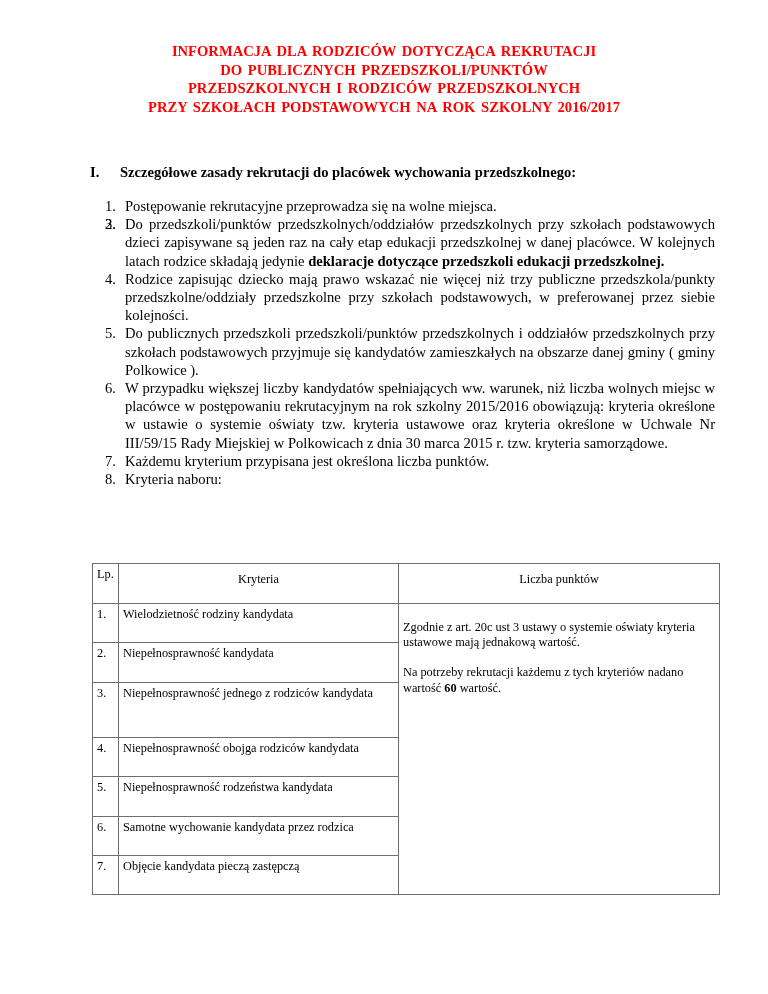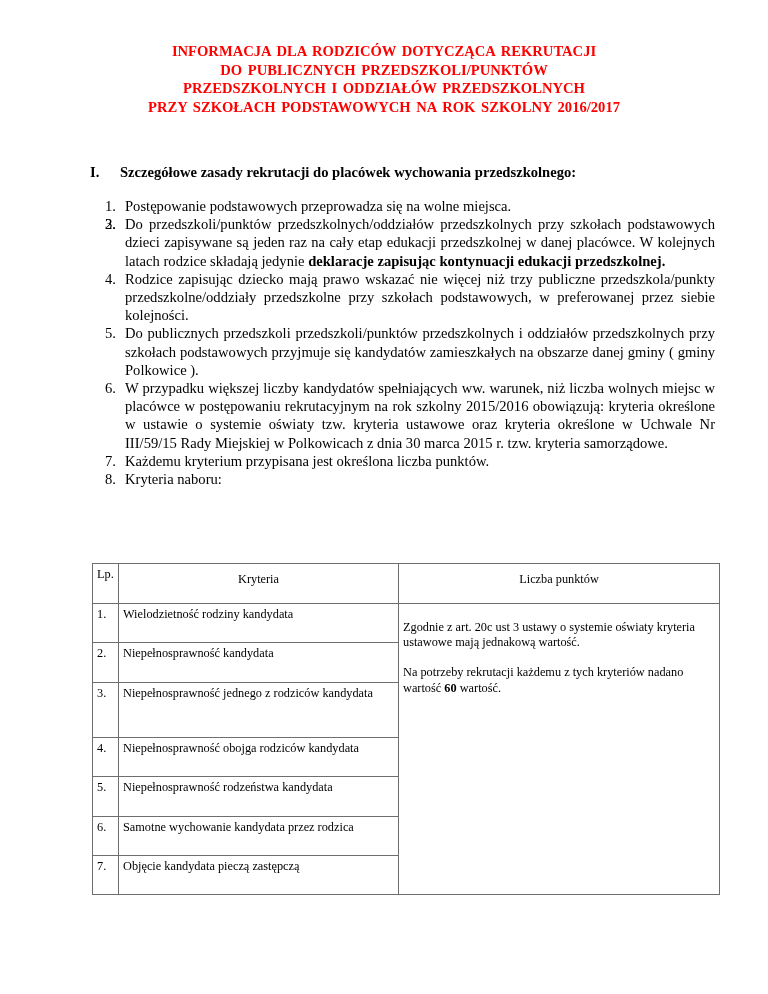--- a/index.html
+++ b/index.html
@@ -111,39 +111,39 @@
     td.points-merged b { font-weight: bold; }
   </style>
 </head>
 <body>
 
 <div class="page">
 
   <div class="title">
     <div>INFORMACJA DLA RODZICÓW DOTYCZĄCA REKRUTACJI</div>
     <div>DO PUBLICZNYCH PRZEDSZKOLI/PUNKTÓW</div>
-    <div>PRZEDSZKOLNYCH I ODDZIAŁÓW PRZEDSZKOLNYCH</div>
+    <div>PRZEDSZKOLNYCH I RODZICÓW PRZEDSZKOLNYCH</div>
     <div>PRZY SZKOŁACH PODSTAWOWYCH NA ROK SZKOLNY 2016/2017</div>
   </div>
 
   <div class="section-heading">
     <span class="roman">I.</span><span>Szczegółowe zasady rekrutacji do placówek wychowania przedszkolnego:</span>
   </div>
 
   <div class="list">
     <div class="list-item">
       <span class="num">1.</span>
-      <span>Postępowanie podstawowych przeprowadza się na wolne miejsca.</span>
+      <span>Postępowanie rekrutacyjne przeprowadza się na wolne miejsca.</span>
     </div>
     <div class="list-item">
       <span class="num">2.</span>
     </div>
     <div class="list-item">
       <span class="num">3.</span>
-      <span>Do przedszkoli/punktów przedszkolnych/oddziałów przedszkolnych przy szkołach podstawowych dzieci zapisywane są jeden raz na cały etap edukacji przedszkolnej w danej placówce. W kolejnych latach rodzice składają jedynie </span><b>deklaracje zapisując kontynuacji edukacji przedszkolnej.</b>
+      <span>Do przedszkoli/punktów przedszkolnych/oddziałów przedszkolnych przy szkołach podstawowych dzieci zapisywane są jeden raz na cały etap edukacji przedszkolnej w danej placówce. W kolejnych latach rodzice składają jedynie </span><b>deklaracje dotyczące przedszkoli edukacji przedszkolnej.</b>
     </div>
     <div class="list-item">
       <span class="num">4.</span>
       <span>Rodzice zapisując dziecko mają prawo wskazać nie więcej niż trzy publiczne przedszkola/punkty przedszkolne/oddziały przedszkolne przy szkołach podstawowych, w preferowanej przez siebie kolejności.</span>
     </div>
     <div class="list-item">
       <span class="num">5.</span>
       <span>Do publicznych przedszkoli przedszkoli/punktów przedszkolnych i oddziałów przedszkolnych przy szkołach podstawowych przyjmuje się kandydatów zamieszkałych na obszarze danej gminy ( gminy Polkowice ).</span>
     </div>
     <div class="list-item">

